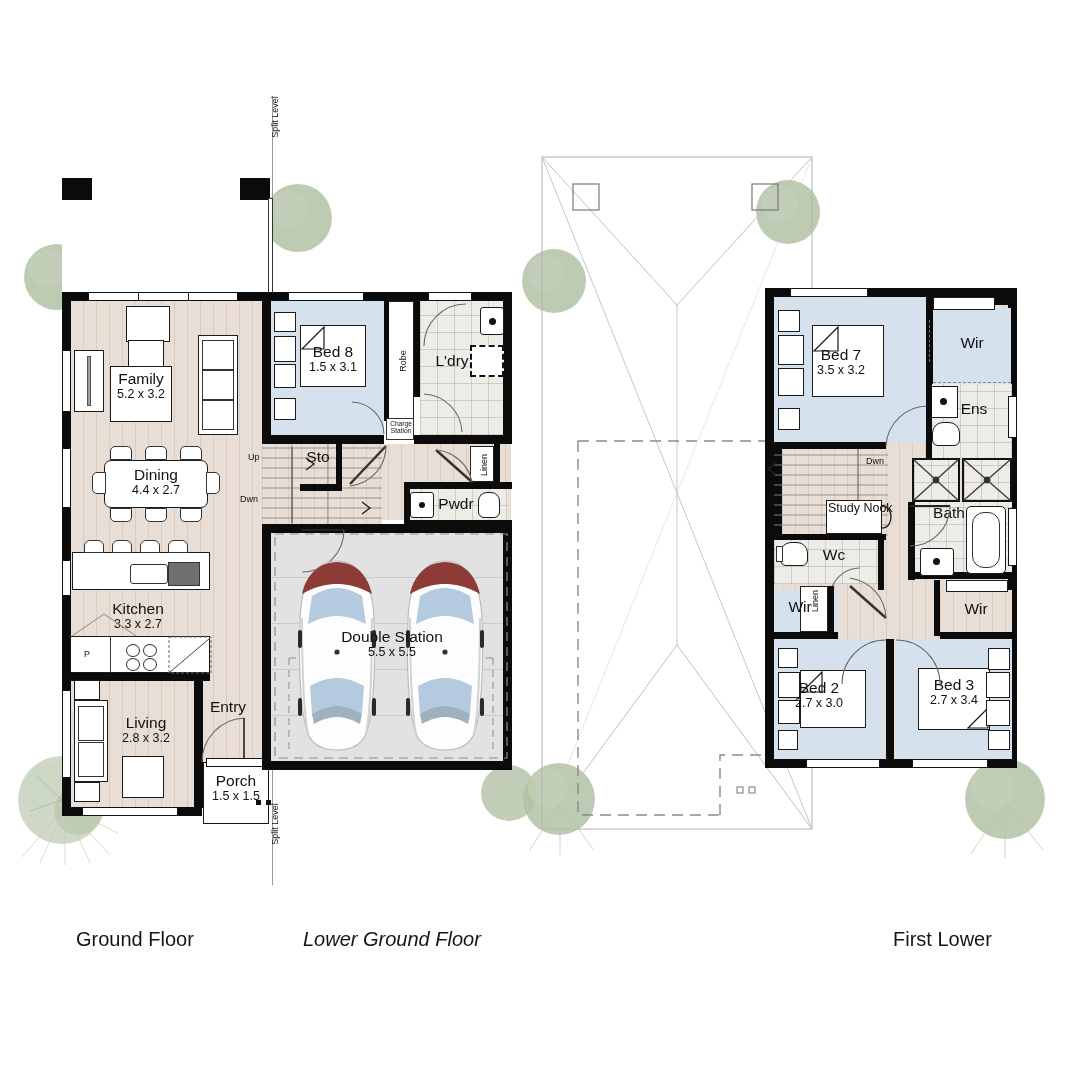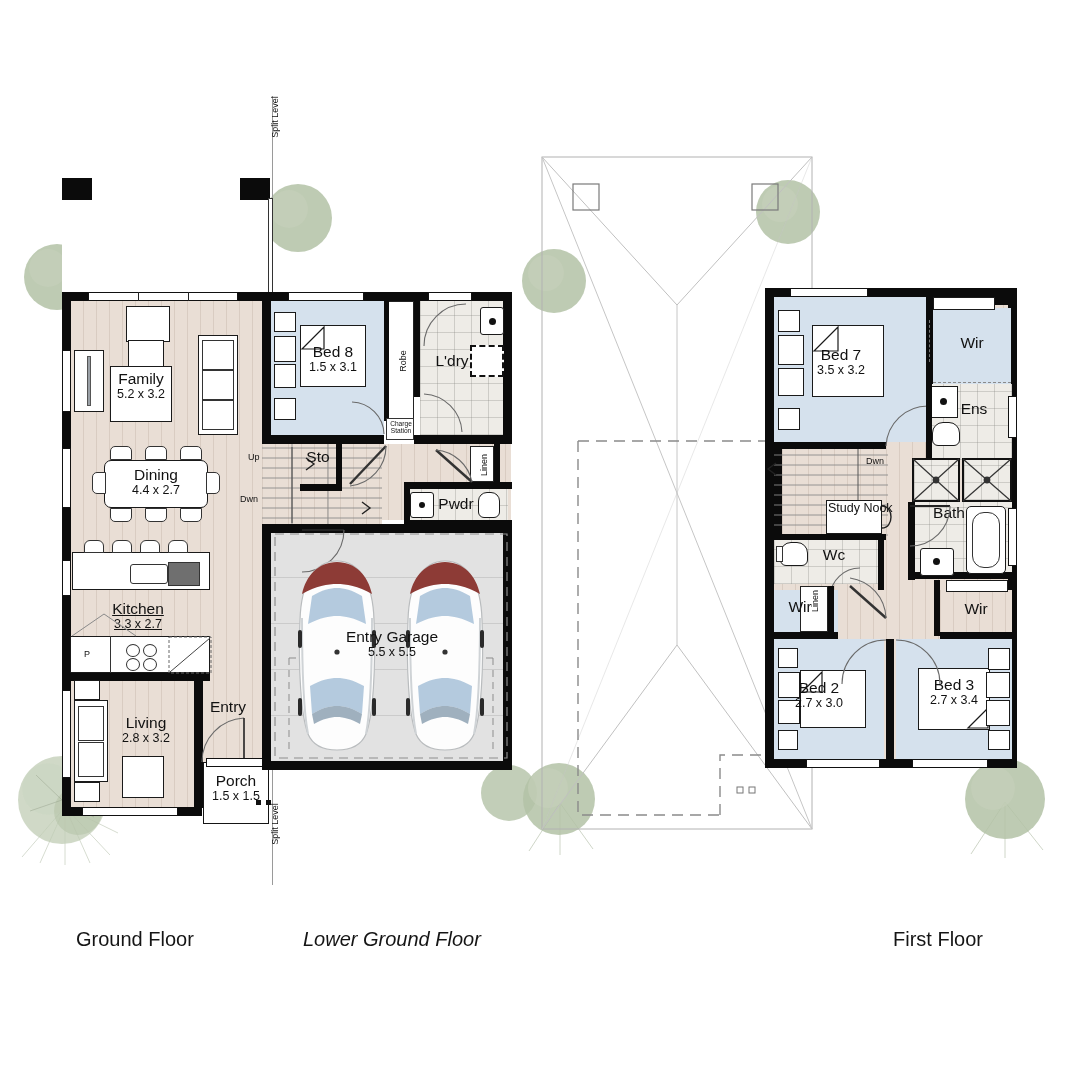--- a/index.html
+++ b/index.html
@@ -193,21 +193,21 @@
     <div class="dm">4.4 x 2.7</div>
   </div>
 
   <div class="fs" style="left:72px;top:552px;width:138px;height:38px;"></div>
   <div class="fs2" style="left:130px;top:564px;width:38px;height:20px;border-radius:3px;"></div>
   <div class="abs" style="left:168px;top:562px;width:32px;height:24px;background:#6f6f6f;border:1px solid #333;"></div>
   <div class="fs2" style="left:84px;top:540px;width:20px;height:13px;border-radius:6px 6px 0 0;"></div>
   <div class="fs2" style="left:112px;top:540px;width:20px;height:13px;border-radius:6px 6px 0 0;"></div>
   <div class="fs2" style="left:140px;top:540px;width:20px;height:13px;border-radius:6px 6px 0 0;"></div>
   <div class="fs2" style="left:168px;top:540px;width:20px;height:13px;border-radius:6px 6px 0 0;"></div>
-  <div class="lbl" style="left:92px;top:600px;width:92px;text-decoration:underline;">
+  <div class="lbl" style="left:92px;top:600px;width:92px;">
     <div class="nm">Kitchen</div>
     <div class="dm">3.3 x 2.7</div>
   </div>
 
   <div class="abs wall" style="left:70px;top:672px;width:140px;height:9px;"></div>
   <div class="fs" style="left:70px;top:636px;width:140px;height:37px;"></div>
   <div class="abs" style="left:110px;top:636px;width:1.2px;height:37px;background:#333;"></div>
   <div class="abs lbl-xs" style="left:84px;top:649px;">P</div>
   <div class="fs2" style="left:126px;top:644px;width:14px;height:13px;border-radius:50%;"></div>
   <div class="fs2" style="left:143px;top:644px;width:14px;height:13px;border-radius:50%;"></div>
@@ -396,21 +396,21 @@
       <path d="M84 60 C84 100 83 150 78 176" fill="none" stroke="#cfd3d6" stroke-width="2"></path>
       <rect x="10" y="72" width="4" height="18" rx="2" fill="#2a2a2a"></rect>
       <rect x="84" y="72" width="4" height="18" rx="2" fill="#2a2a2a"></rect>
       <rect x="10" y="140" width="4" height="18" rx="2" fill="#2a2a2a"></rect>
       <rect x="84" y="140" width="4" height="18" rx="2" fill="#2a2a2a"></rect>
       <circle cx="49" cy="94" r="2.6" fill="#333"></circle>
     </g>
   </svg>
 
   <div class="lbl" style="left:320px;top:628px;width:144px;">
-    <div class="nm">Entry Garage</div>
+    <div class="nm">Double Station</div>
     <div class="dm">5.5 x 5.5</div>
   </div>
 
   <div class="abs fl-wood" style="left:769px;top:292px;width:243px;height:475px;"></div>
 
   <div class="abs wall" style="left:765px;top:288px;width:252px;height:9px;"></div>
   <div class="abs wall" style="left:765px;top:288px;width:9px;height:480px;"></div>
   <div class="abs wall" style="left:1008px;top:288px;width:9px;height:480px;"></div>
   <div class="abs wall" style="left:765px;top:759px;width:252px;height:9px;"></div>
 
@@ -577,15 +577,15 @@
   <div class="abs wallW" style="left:912px;top:759px;width:76px;height:9px;"></div>
   <svg class="abs" style="left:894px;top:638px;width:48px;height:48px;">
     <path d="M2 2 A44 44 0 0 1 46 46" fill="none" stroke="#6a6a6a" stroke-width="1.1"></path>
   </svg>
 
   <div class="abs wallW" style="left:1008px;top:396px;width:9px;height:42px;"></div>
   <div class="abs wallW" style="left:1008px;top:508px;width:9px;height:58px;"></div>
 
   <div class="floor-title" style="left:76px;top:928px;">Ground Floor</div>
   <div class="floor-title" style="left:303px;top:928px;font-style:italic;">Lower Ground Floor</div>
-  <div class="floor-title" style="left:893px;top:928px;">First Floor</div>
+  <div class="floor-title" style="left:893px;top:928px;">First Lower</div>
 
 </div>
 
 </body></html>

